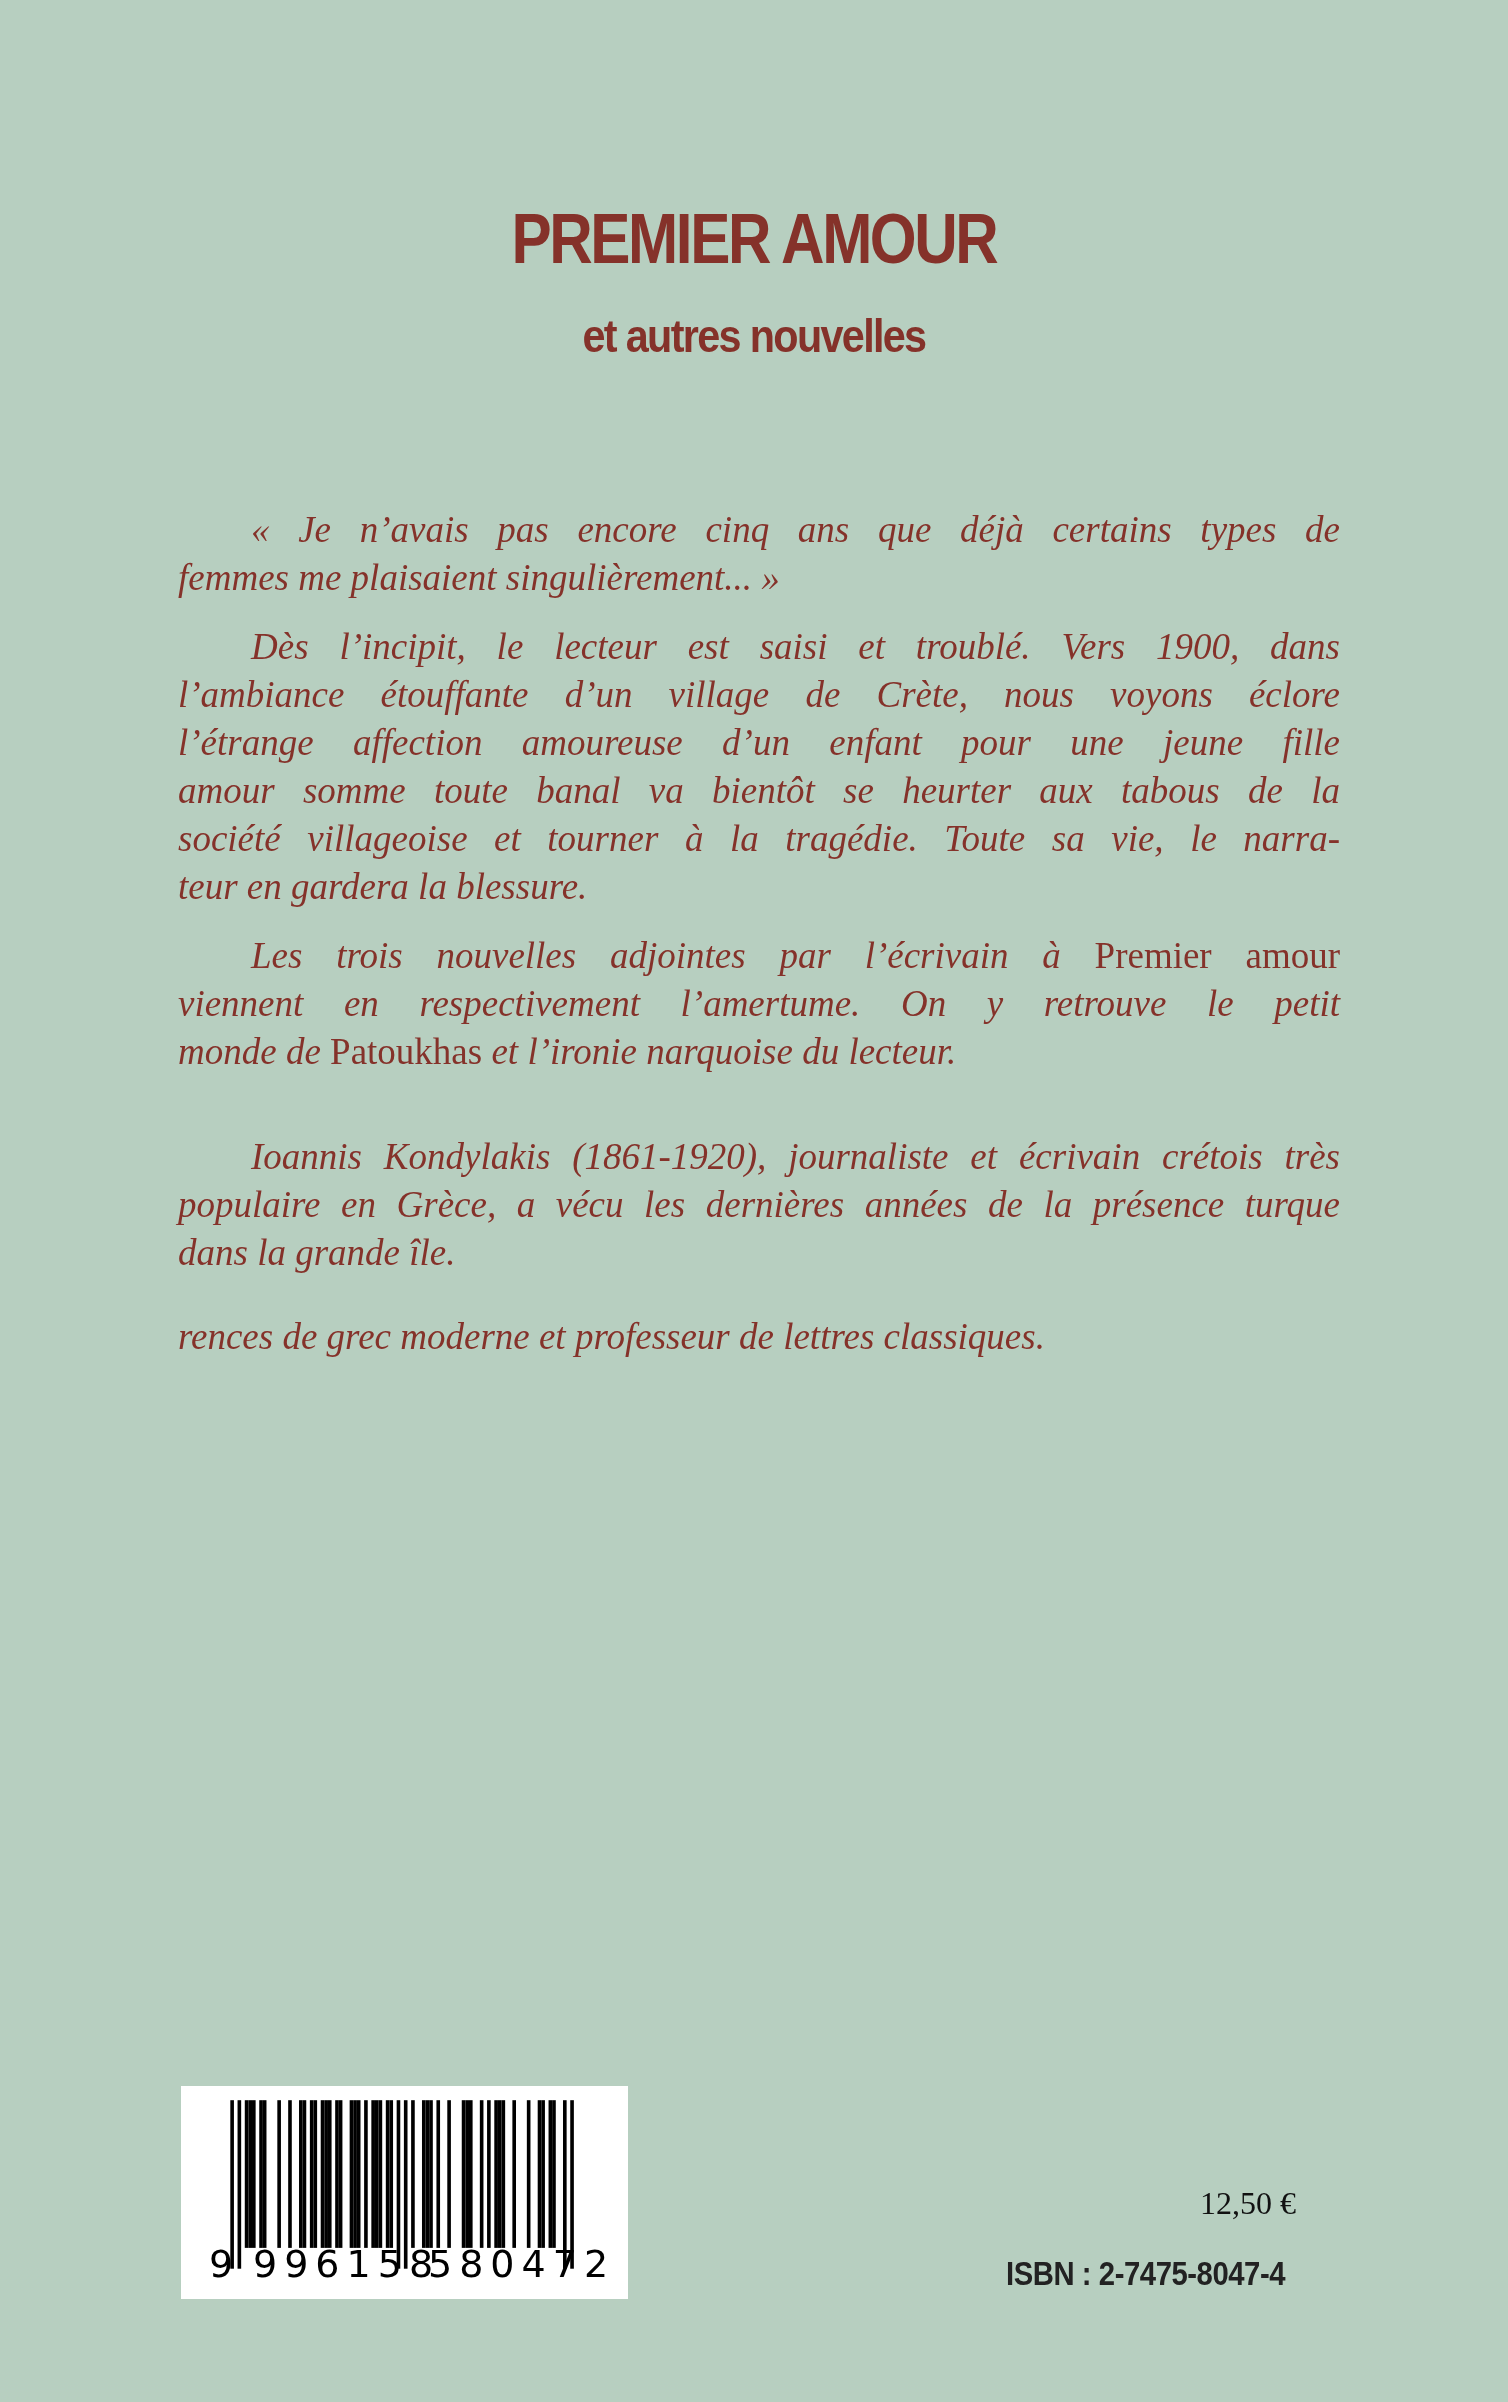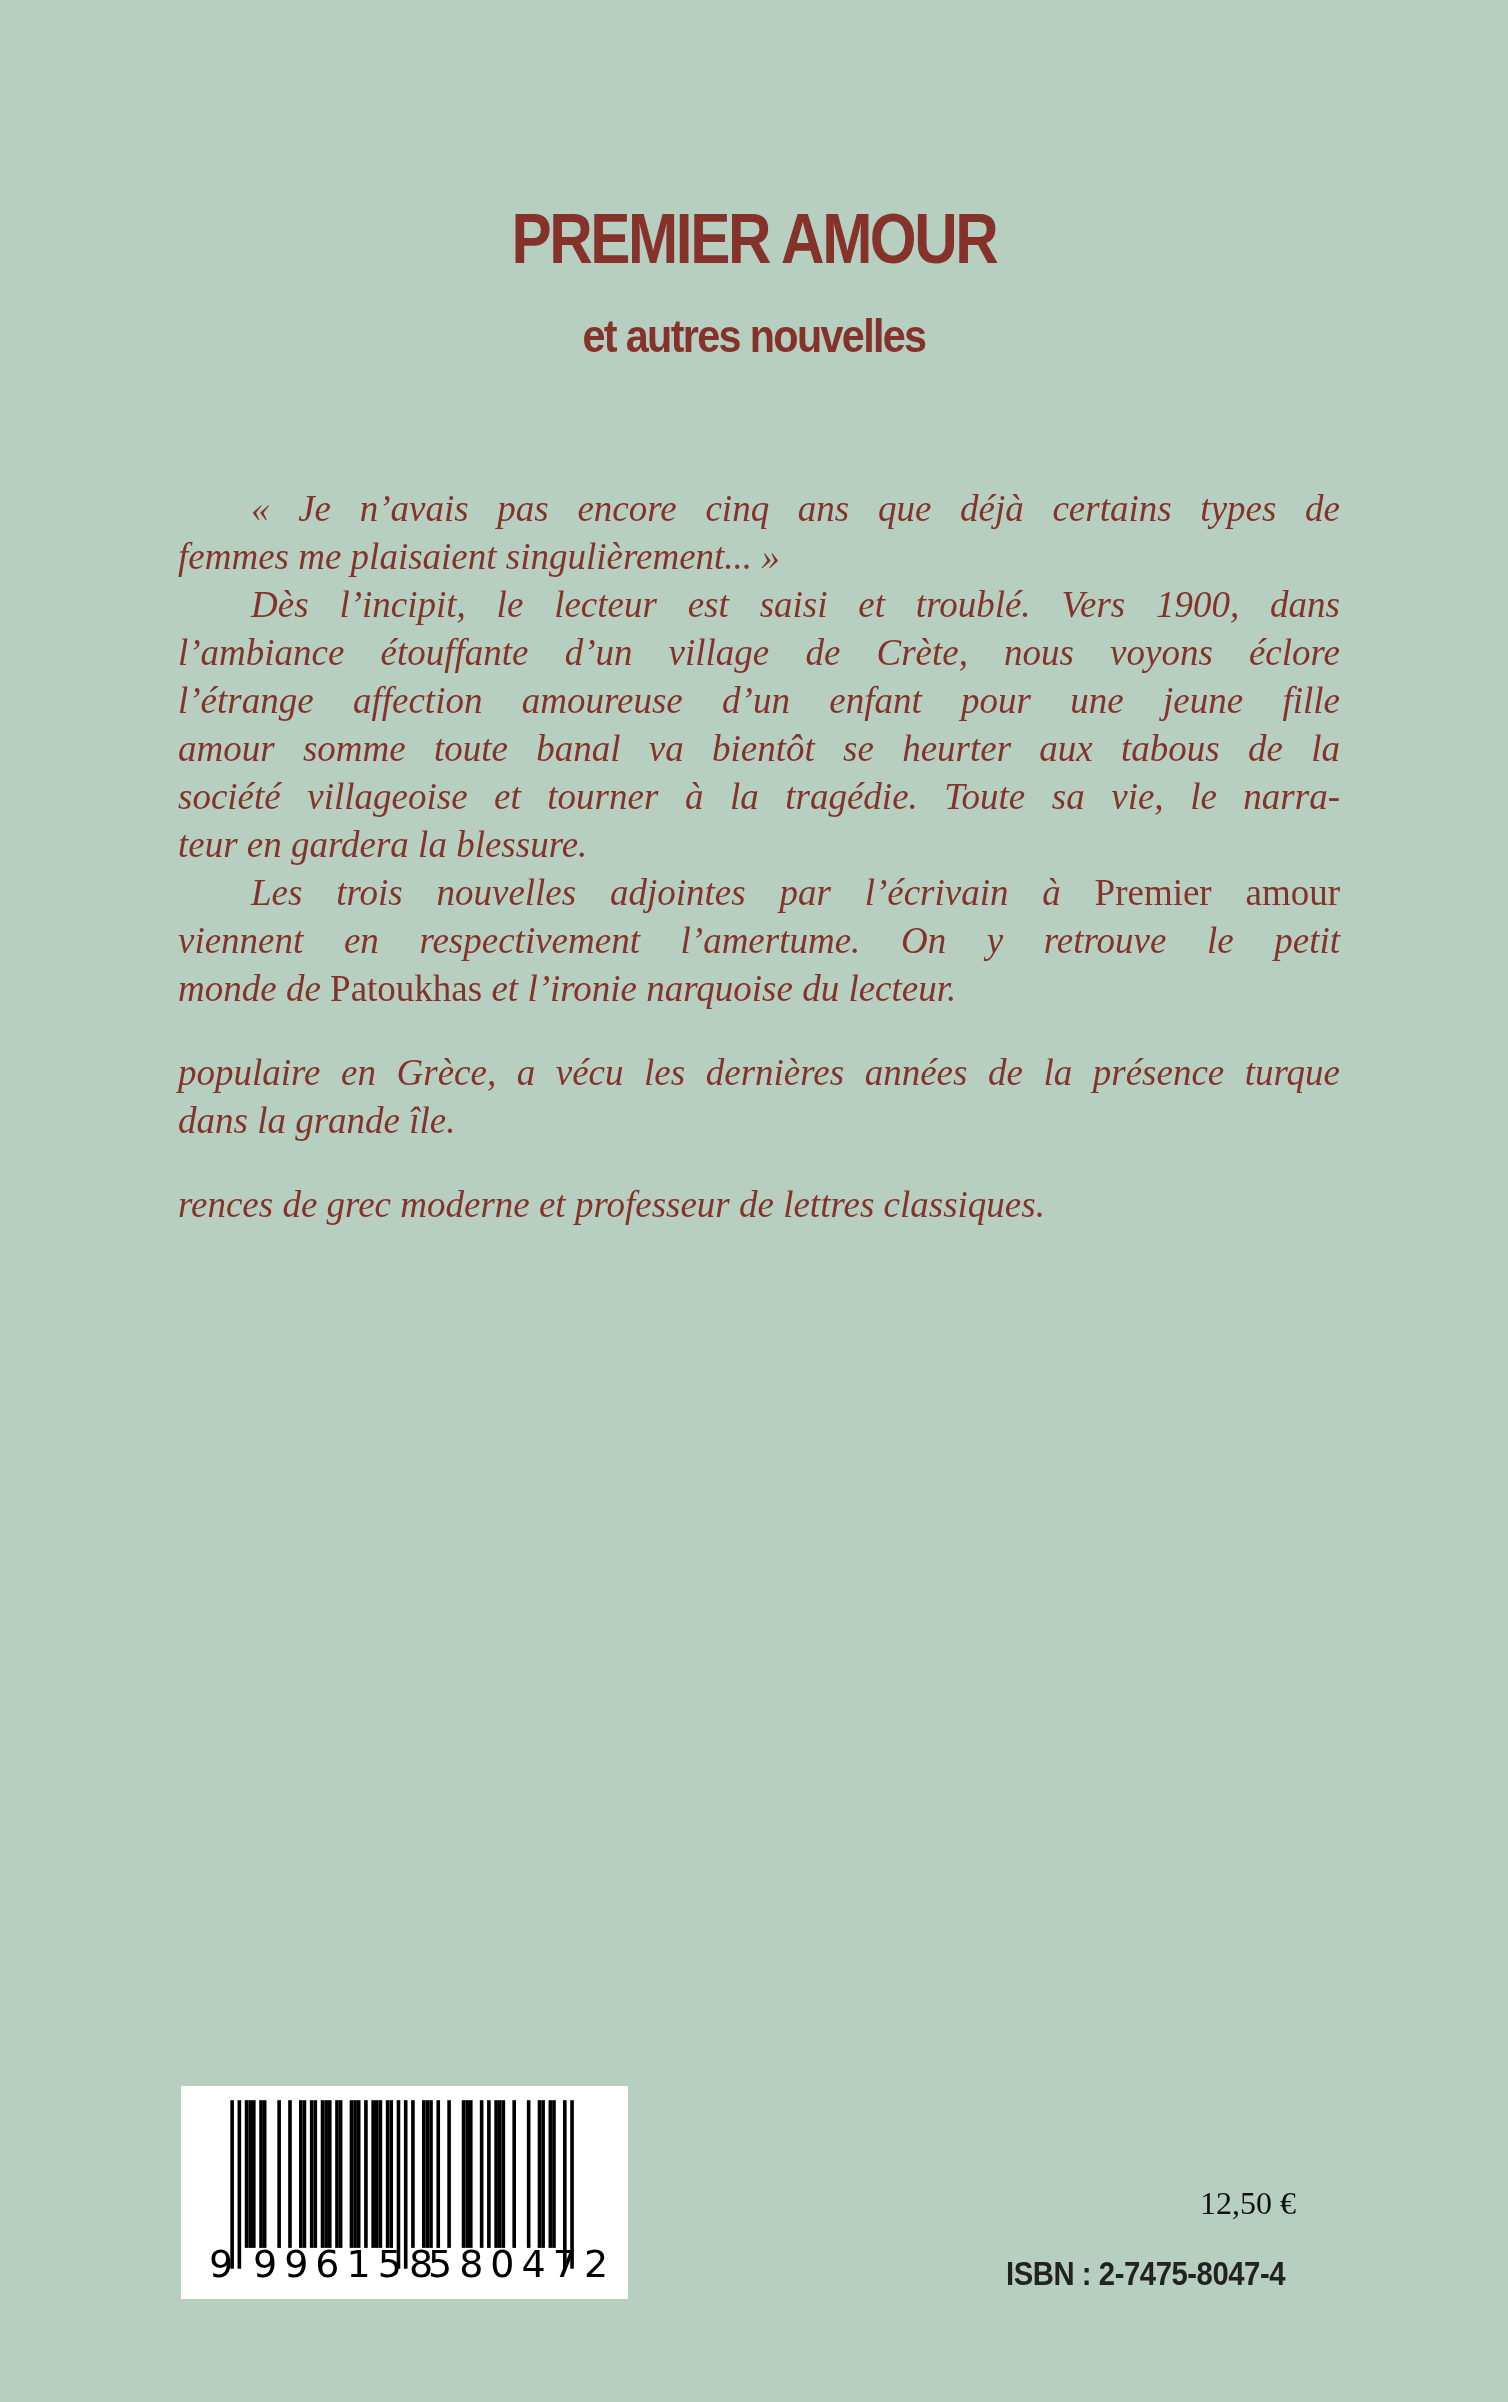--- a/index.html
+++ b/index.html
@@ -57,20 +57,21 @@
       display: block;
       text-align: justify;
       text-align-last: justify;
       white-space: nowrap;
     }
     .blurb .line.last {
       text-align-last: left;
     }
     .blurb .line.indent {
       padding-left: 73px;
+      margin-top: 21px;
     }
     .roman {
       font-style: normal;
     }
     .gap {
       height: 36px;
     }
     .barcode-box {
       position: absolute;
       left: 181px;
@@ -142,20 +143,21 @@
     <span class="line">société villageoise et tourner à la tragédie. Toute sa vie, le narra-</span>
     <span class="line last">teur en gardera la blessure.</span>
   </div>
   <div>
     <span class="line indent"><span>Les trois nouvelles adjointes par l’écrivain à</span> <span class="roman">Premier amour</span></span>
     <span class="line">viennent en respectivement l’amertume. On y retrouve le petit</span>
     <span class="line last"><span>monde de</span> <span class="roman">Patoukhas</span> <span>et l’ironie narquoise du lecteur.</span></span>
   </div>
   <div class="gap"></div>
   <div>
+    <span class="line indent">Ioannis Kondylakis (1861-1920), journaliste et écrivain crétois très</span>
     <span class="line">populaire en Grèce, a vécu les dernières années de la présence turque</span>
     <span class="line last">dans la grande île.</span>
   </div>
   <div class="gap"></div>
   <div>
     <span class="line last">rences de grec moderne et professeur de lettres classiques.</span>
   </div>
 </div>
 
 <div class="barcode-box">

